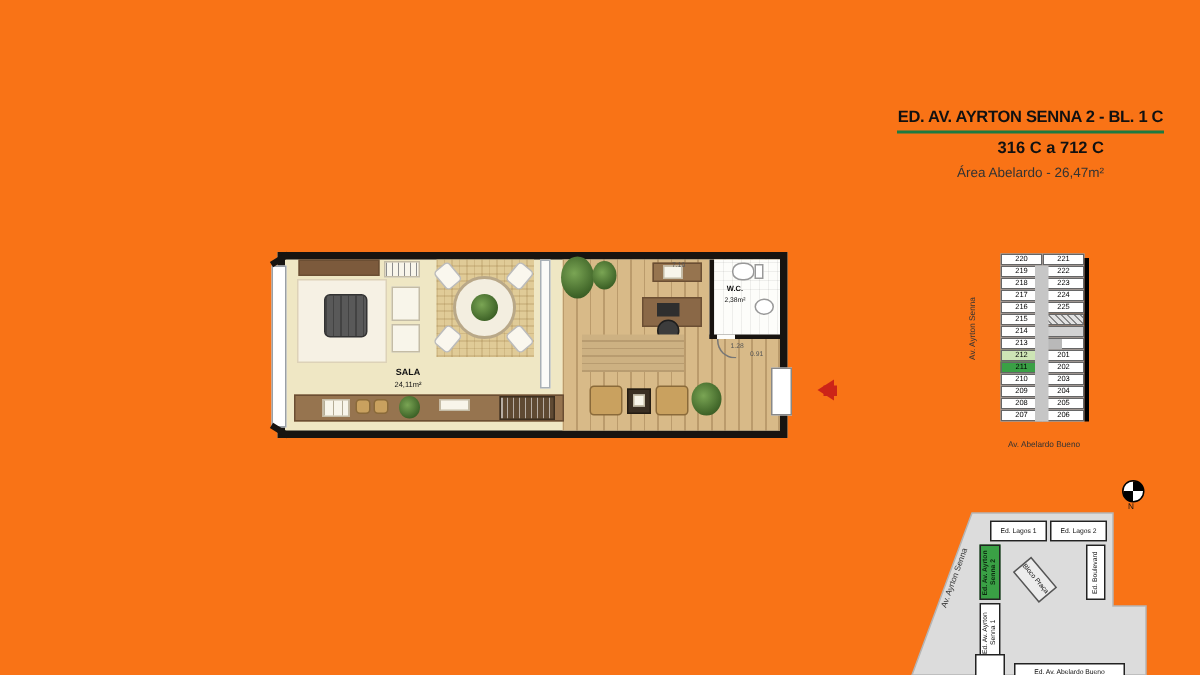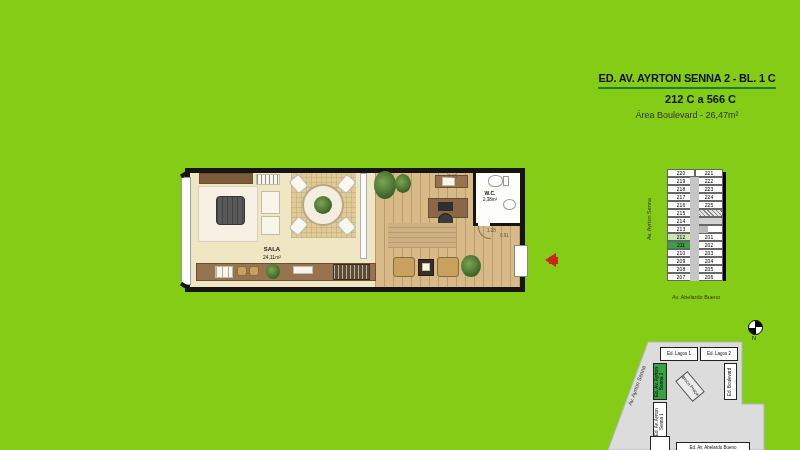--- a/index.html
+++ b/index.html
@@ -1,16 +1,16 @@
 <!DOCTYPE html>
 <html><head>
 <meta charset="utf-8">
 <style>
   html,body{margin:0;padding:0;background:#fff;}
-  #stage{position:relative;width:800px;height:450px;background:#84cc16;overflow:hidden;
+  #stage{position:relative;width:800px;height:450px;background:#f97316;overflow:hidden;
          font-family:"Liberation Sans",sans-serif;color:#111;}
   .abs{position:absolute;}
   
   #titleblock{position:absolute;left:598px;top:72px;width:178px;}
   .t1{font-size:11px;font-weight:bold;white-space:nowrap;letter-spacing:-0.2px;
       border-bottom:2px solid #1e7a40;padding-bottom:3px;text-align:center;}
   .t23{text-align:right;padding-right:40px;font-size:11px;font-weight:bold;line-height:1.3;margin-top:3px;}
   .tarea{text-align:center;font-size:9px;color:#333;margin-top:4px;font-weight:normal;}
   
   #plan{position:absolute;left:185px;top:168px;width:340px;height:124px;
@@ -53,23 +53,23 @@
   .nlabel{position:absolute;font-size:5.5px;color:#111;}
 </style>
 </head>
 <body>
 
 <div id="stage">
 
   <div id="titleblock">
     <div class="t1">ED. AV. AYRTON SENNA 2 - BL. 1 C</div>
     <div class="t23">
-      <div>212 C a 566 C</div>
-    </div>
-    <div class="tarea">Área Boulevard - 26,47m²</div>
+      <div>316 C a 712 C</div>
+    </div>
+    <div class="tarea">Área Abelardo - 26,47m²</div>
   </div>
 
   <div id="plan">
 
     <div class="abs" style="left:-9px;top:4px;width:8px;height:106px;background:#fff;border:1px solid #9aa0a6;"></div>
 
     <div class="abs" style="left:-10px;top:-2px;width:13px;height:4px;background:#181410;transform:rotate(-32deg);"></div>
     <div class="abs" style="left:-10px;top:112px;width:13px;height:4px;background:#181410;transform:rotate(32deg);"></div>
 
     <div class="abs wood" style="left:185px;top:0;width:145px;height:114px;"></div>

